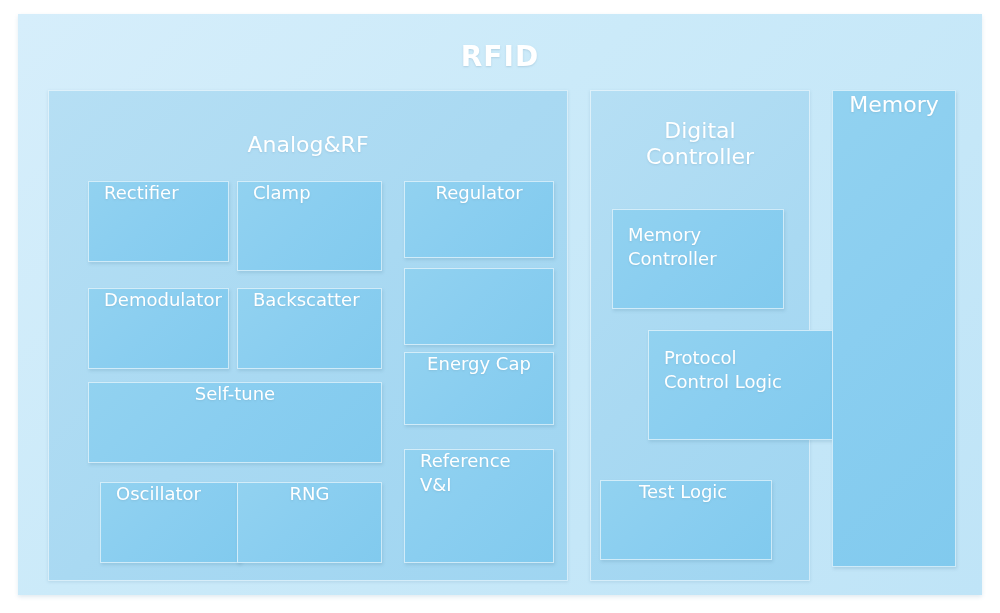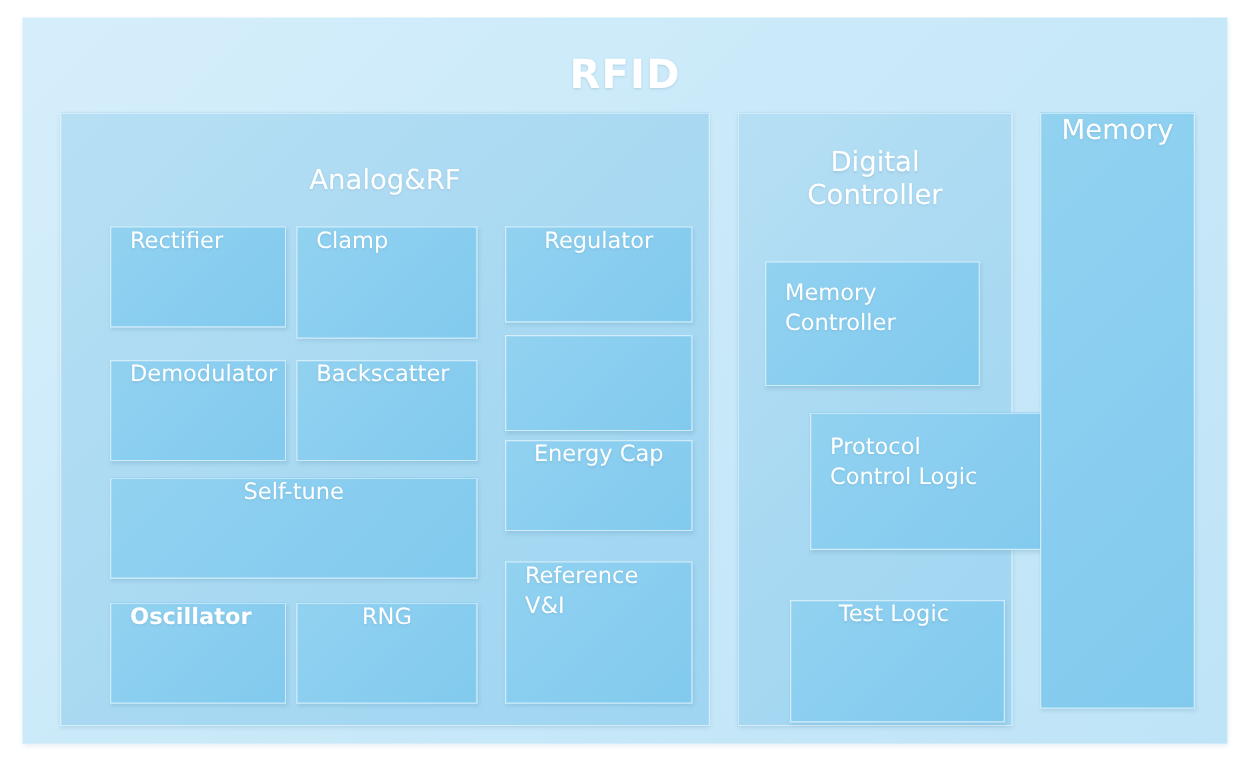--- a/index.html
+++ b/index.html
@@ -32,21 +32,21 @@
     background: linear-gradient(135deg, #d6eefb 0%, #cbeaf9 40%, #bfe4f7 100%);
     box-shadow: 0 2px 4px rgba(90,140,170,0.18);
   }
   .rfid-title {
     position: absolute;
     top: 26px;
     left: 0;
     width: 100%;
     text-align: center;
     color: #ffffff;
-    font-size: 32px;
+    font-size: 28px;
     font-weight: bold;
     letter-spacing: 1px;
     text-shadow: 0 1px 2px rgba(120,160,185,0.35);
   }
 
   
   .section {
     position: absolute;
     background: linear-gradient(135deg, #b6dff4 0%, #a9d9f2 50%, #9fd5f1 100%);
     box-shadow: inset 0 0 0 1px rgba(255,255,255,0.55),
@@ -88,35 +88,35 @@
     text-shadow: 0 1px 2px rgba(110,155,180,0.30);
   }
   .module.center { justify-content: center; text-align: center; padding: 0 8px; }
 
   
   #mod-rectifier    { left: 88px;  top: 181px; width: 141px; height: 81px; }
   #mod-clamp        { left: 237px; top: 181px; width: 145px; height: 90px; }
   #mod-demodulator  { left: 88px;  top: 288px; width: 141px; height: 81px; }
   #mod-backscatter  { left: 237px; top: 288px; width: 145px; height: 81px; }
   #mod-selftune     { left: 88px;  top: 382px; width: 294px; height: 81px; }
-  #mod-oscillator   { left: 88px;  top: 482px; width: 141px; height: 81px; font-weight: bold; }
+  #mod-oscillator   { left: 100px;  top: 482px; width: 141px; height: 81px; }
   #mod-rng          { left: 237px; top: 482px; width: 145px; height: 81px; }
 
   
   #mod-regulator    { left: 404px; top: 181px; width: 150px; height: 77px; }
   #mod-unknown      { left: 404px; top: 268px; width: 150px; height: 77px; }
   #mod-energycap    { left: 404px; top: 352px; width: 150px; height: 73px; }
   #mod-reference    { left: 404px; top: 449px; width: 150px; height: 114px; }
 
   
   #mod-memctrl      { left: 612px; top: 209px; width: 172px; height: 100px;
                       align-items: flex-start; padding-top: 14px; }
   #mod-protocol     { left: 612px; top: 330px; width: 204px; height: 110px;
                       align-items: flex-start; padding-top: 16px; margin-left: 36px; }
-  #mod-testlogic    { left: 632px; top: 480px; width: 172px; height: 98px; padding-left: 39px; }
+  #mod-testlogic    { left: 600px; top: 480px; width: 172px; height: 80px; padding-left: 39px; }
 
   
   #mod-memory {
     left: 832px; top: 90px; width: 124px; height: 477px;
     justify-content: center;
   }
   #mod-memory .label { font-size: 22px; }
 
   
   .banner {

